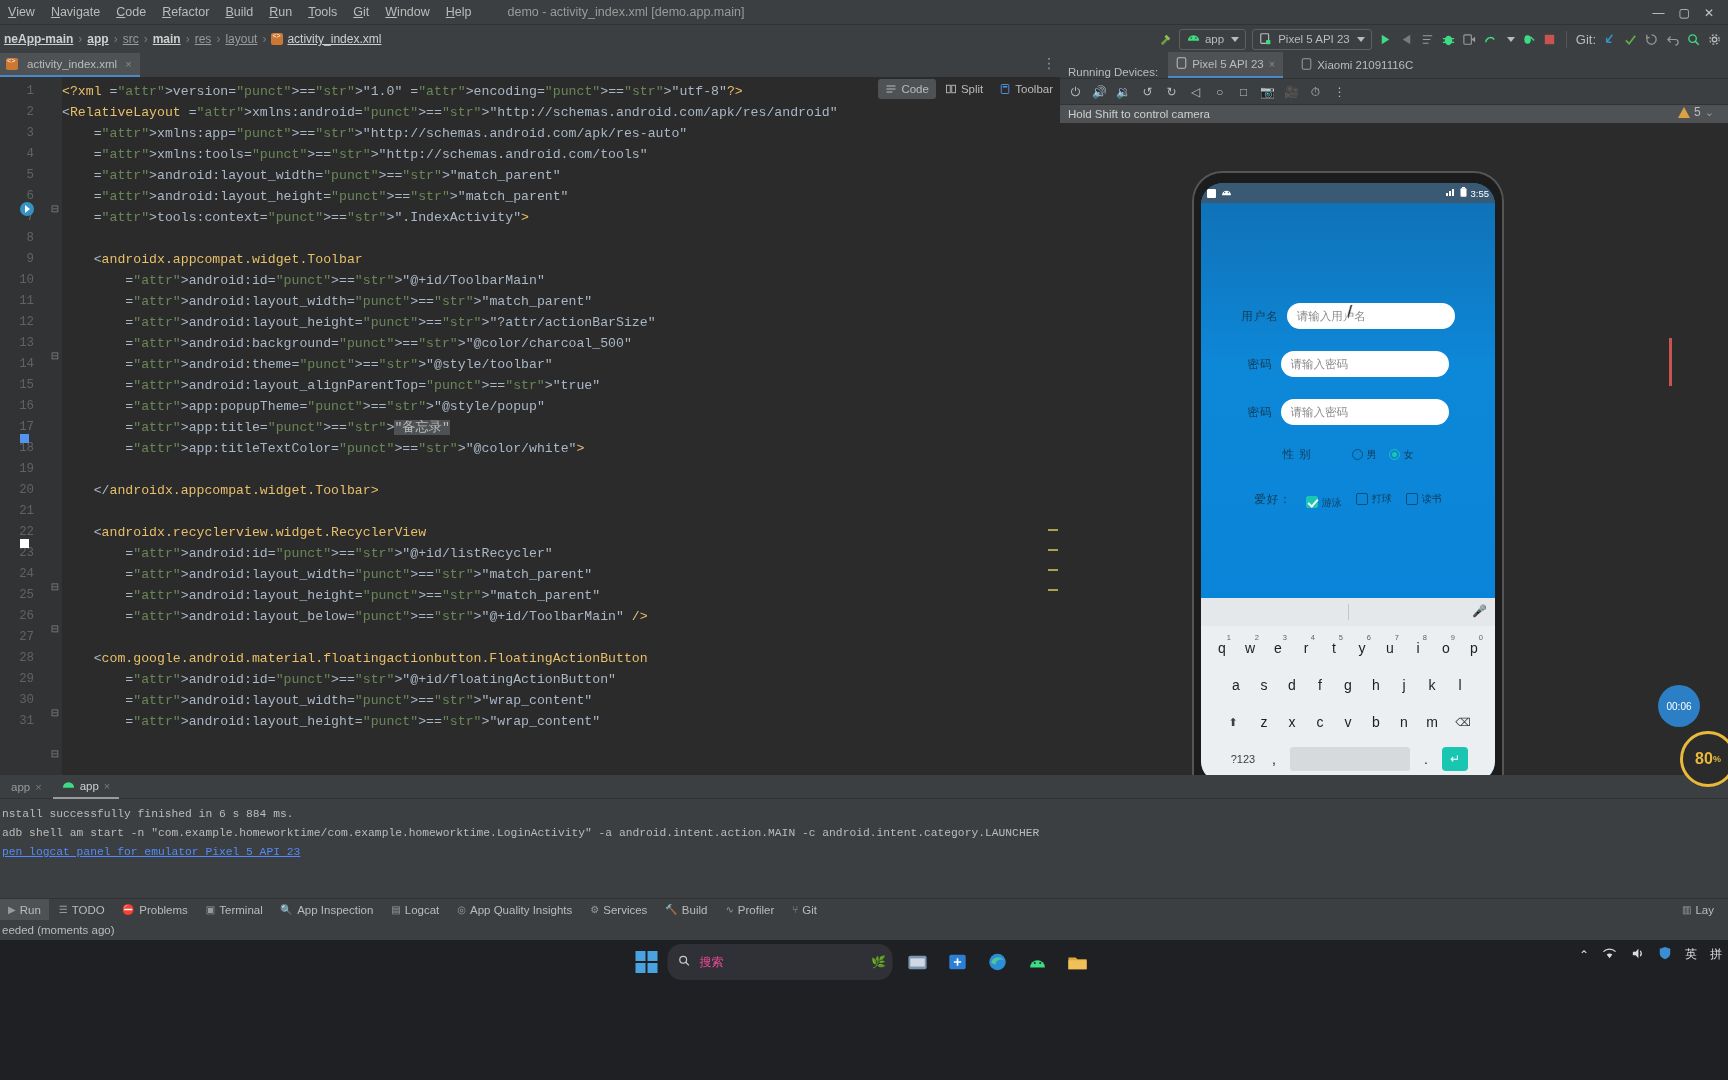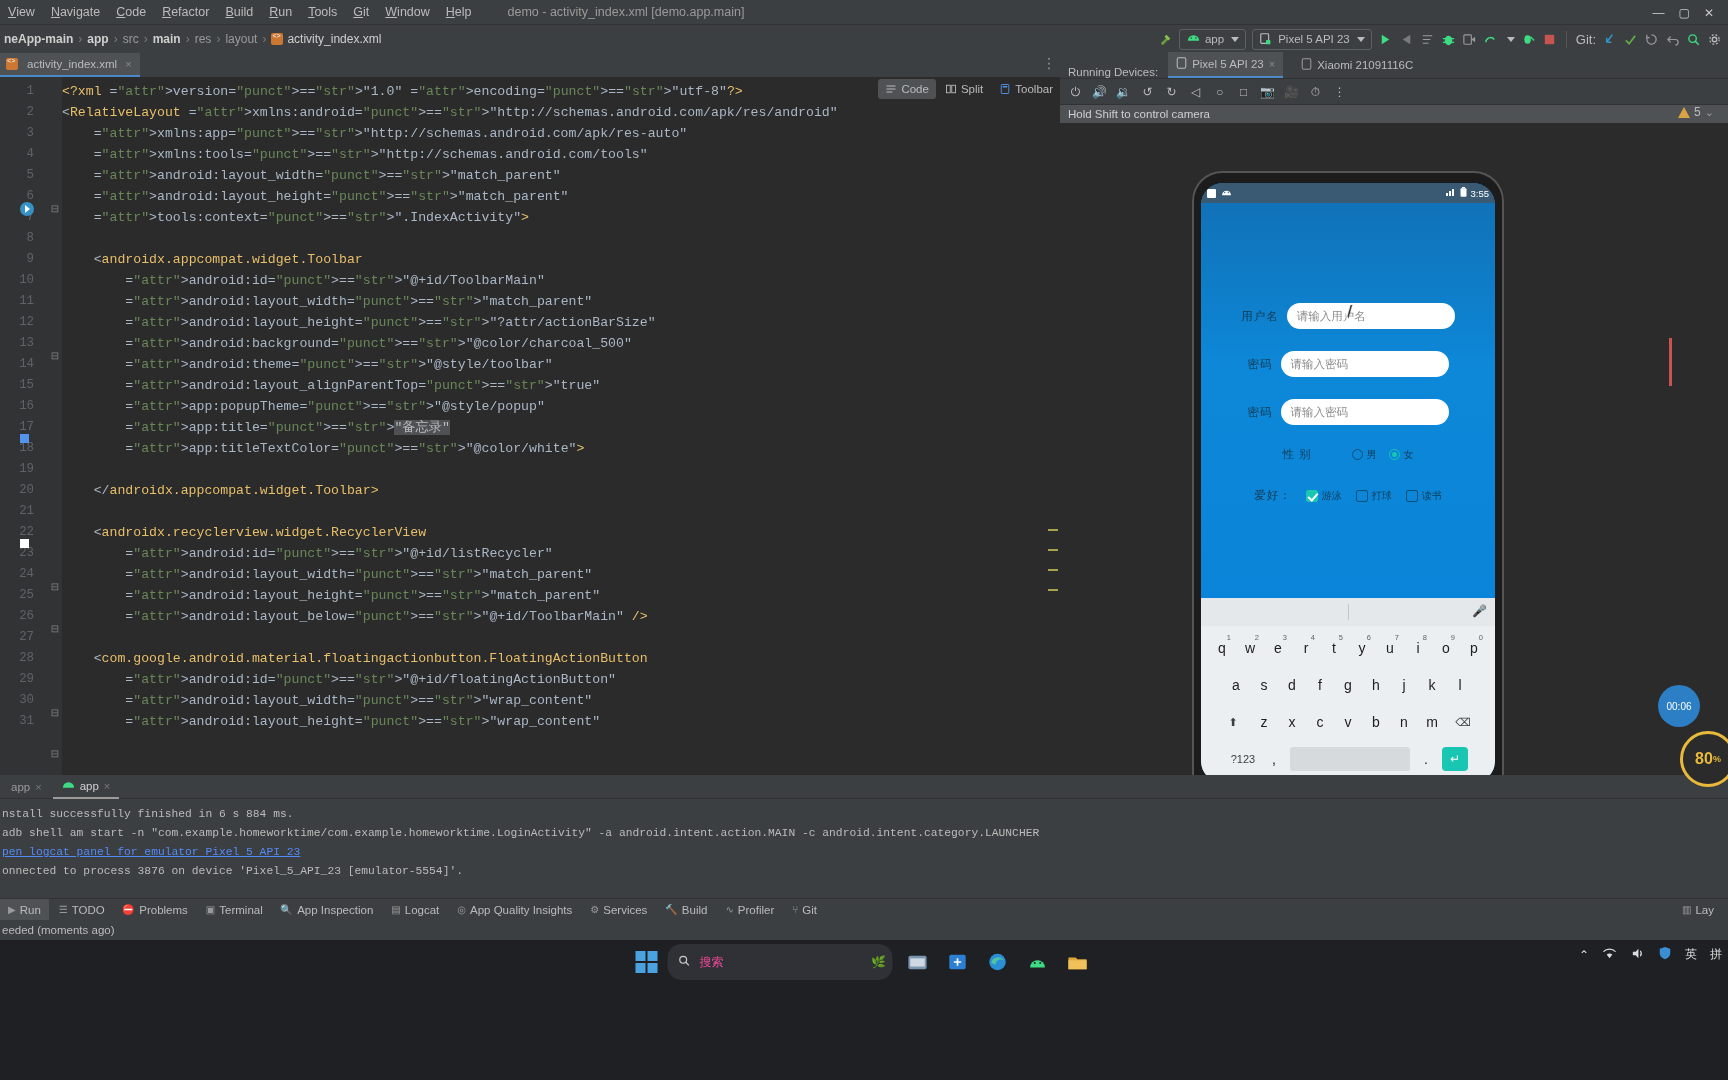--- a/index.html
+++ b/index.html
@@ -30,21 +30,21 @@
     display: flex; align-items: center; gap: 14px; padding-right: 10px;
   }
   .win-ctrl { color: #c8c8c8; font-size: 12px; line-height: 1; }
 
   
   .navrow {
     position: absolute; top: 25px; left: 0; width: 1728px; height: 28px;
     background: #3c3f41; display: flex; align-items: center;
   }
   .crumbs { display: flex; align-items: center; padding-left: 4px; }
-  .crumb { color: #a9b7c6; font-size: 12px; white-space: nowrap; }
+  .crumb { color: #a9b7c6; font-size: 12px; white-space: nowrap; text-decoration: underline; }
   .crumb.bold { font-weight: bold; color: #cfcfcf; }
   .crumb.dim { color: #9a9a9a; }
   .crumb-sep { color: #7a7a7a; font-size: 12px; margin: 0 5px; }
   .xml-ico {
     display:inline-block; width:12px; height:12px; margin-right:4px;
     background:#cc7832; border-radius:2px; position:relative; vertical-align:-2px;
   }
   .xml-ico::after{ content:"<>"; position:absolute; left:1px; top:-1px;
     font-size:7px; color:#fff; font-family:"Liberation Mono", monospace;}
 
@@ -687,21 +687,21 @@
                   </span>
                   <span style="display:flex;align-items:center;gap:4px;">
                     <span class="radio on"></span>
                     <span class="opt">女</span>
                   </span>
                 </div>
               </div>
 
               <div class="frow" style="gap:14px; margin-top:4px;">
                 <span class="flabel">爱好：</span>
-                <span style="display:flex;align-items:center;gap:4px;">
+                <span style="display:flex;align-items:flex-start;gap:4px;margin-top:8px;">
                   <span class="cbox on"></span>
                   <span class="opt">游泳</span>
                 </span>
                 <span style="display:flex;align-items:center;gap:4px;">
                   <span class="cbox"></span>
                   <span class="opt">打球</span>
                 </span>
                 <span style="display:flex;align-items:center;gap:4px;">
                   <span class="cbox"></span>
                   <span class="opt">读书</span>
@@ -791,21 +791,20 @@
             </svg>
         </span>
         <span>app</span>
         <span class="x">×</span>
       </div>
     </div>
     <div class="console" id="console">
         <div>nstall successfully finished in 6 s 884 ms.</div>
         <div>adb shell am start -n "com.example.homeworktime/com.example.homeworktime.LoginActivity" -a android.intent.action.MAIN -c android.intent.category.LAUNCHER</div>
         <div class="lnk">pen logcat panel for emulator Pixel 5 API 23</div>
-        <div>onnected to process 3876 on device 'Pixel_5_API_23 [emulator-5554]'.</div>
       </div>
   </div>
 
   <div class="toolbar-bottom" id="toolwindows">
       <div class="twb active">
         <span style="font-size: 10px; color: rgb(154, 154, 154);">▶</span>
         <span>Run</span>
       </div>
       <div class="twb">
         <span style="font-size: 10px; color: rgb(154, 154, 154);">☰</span>

